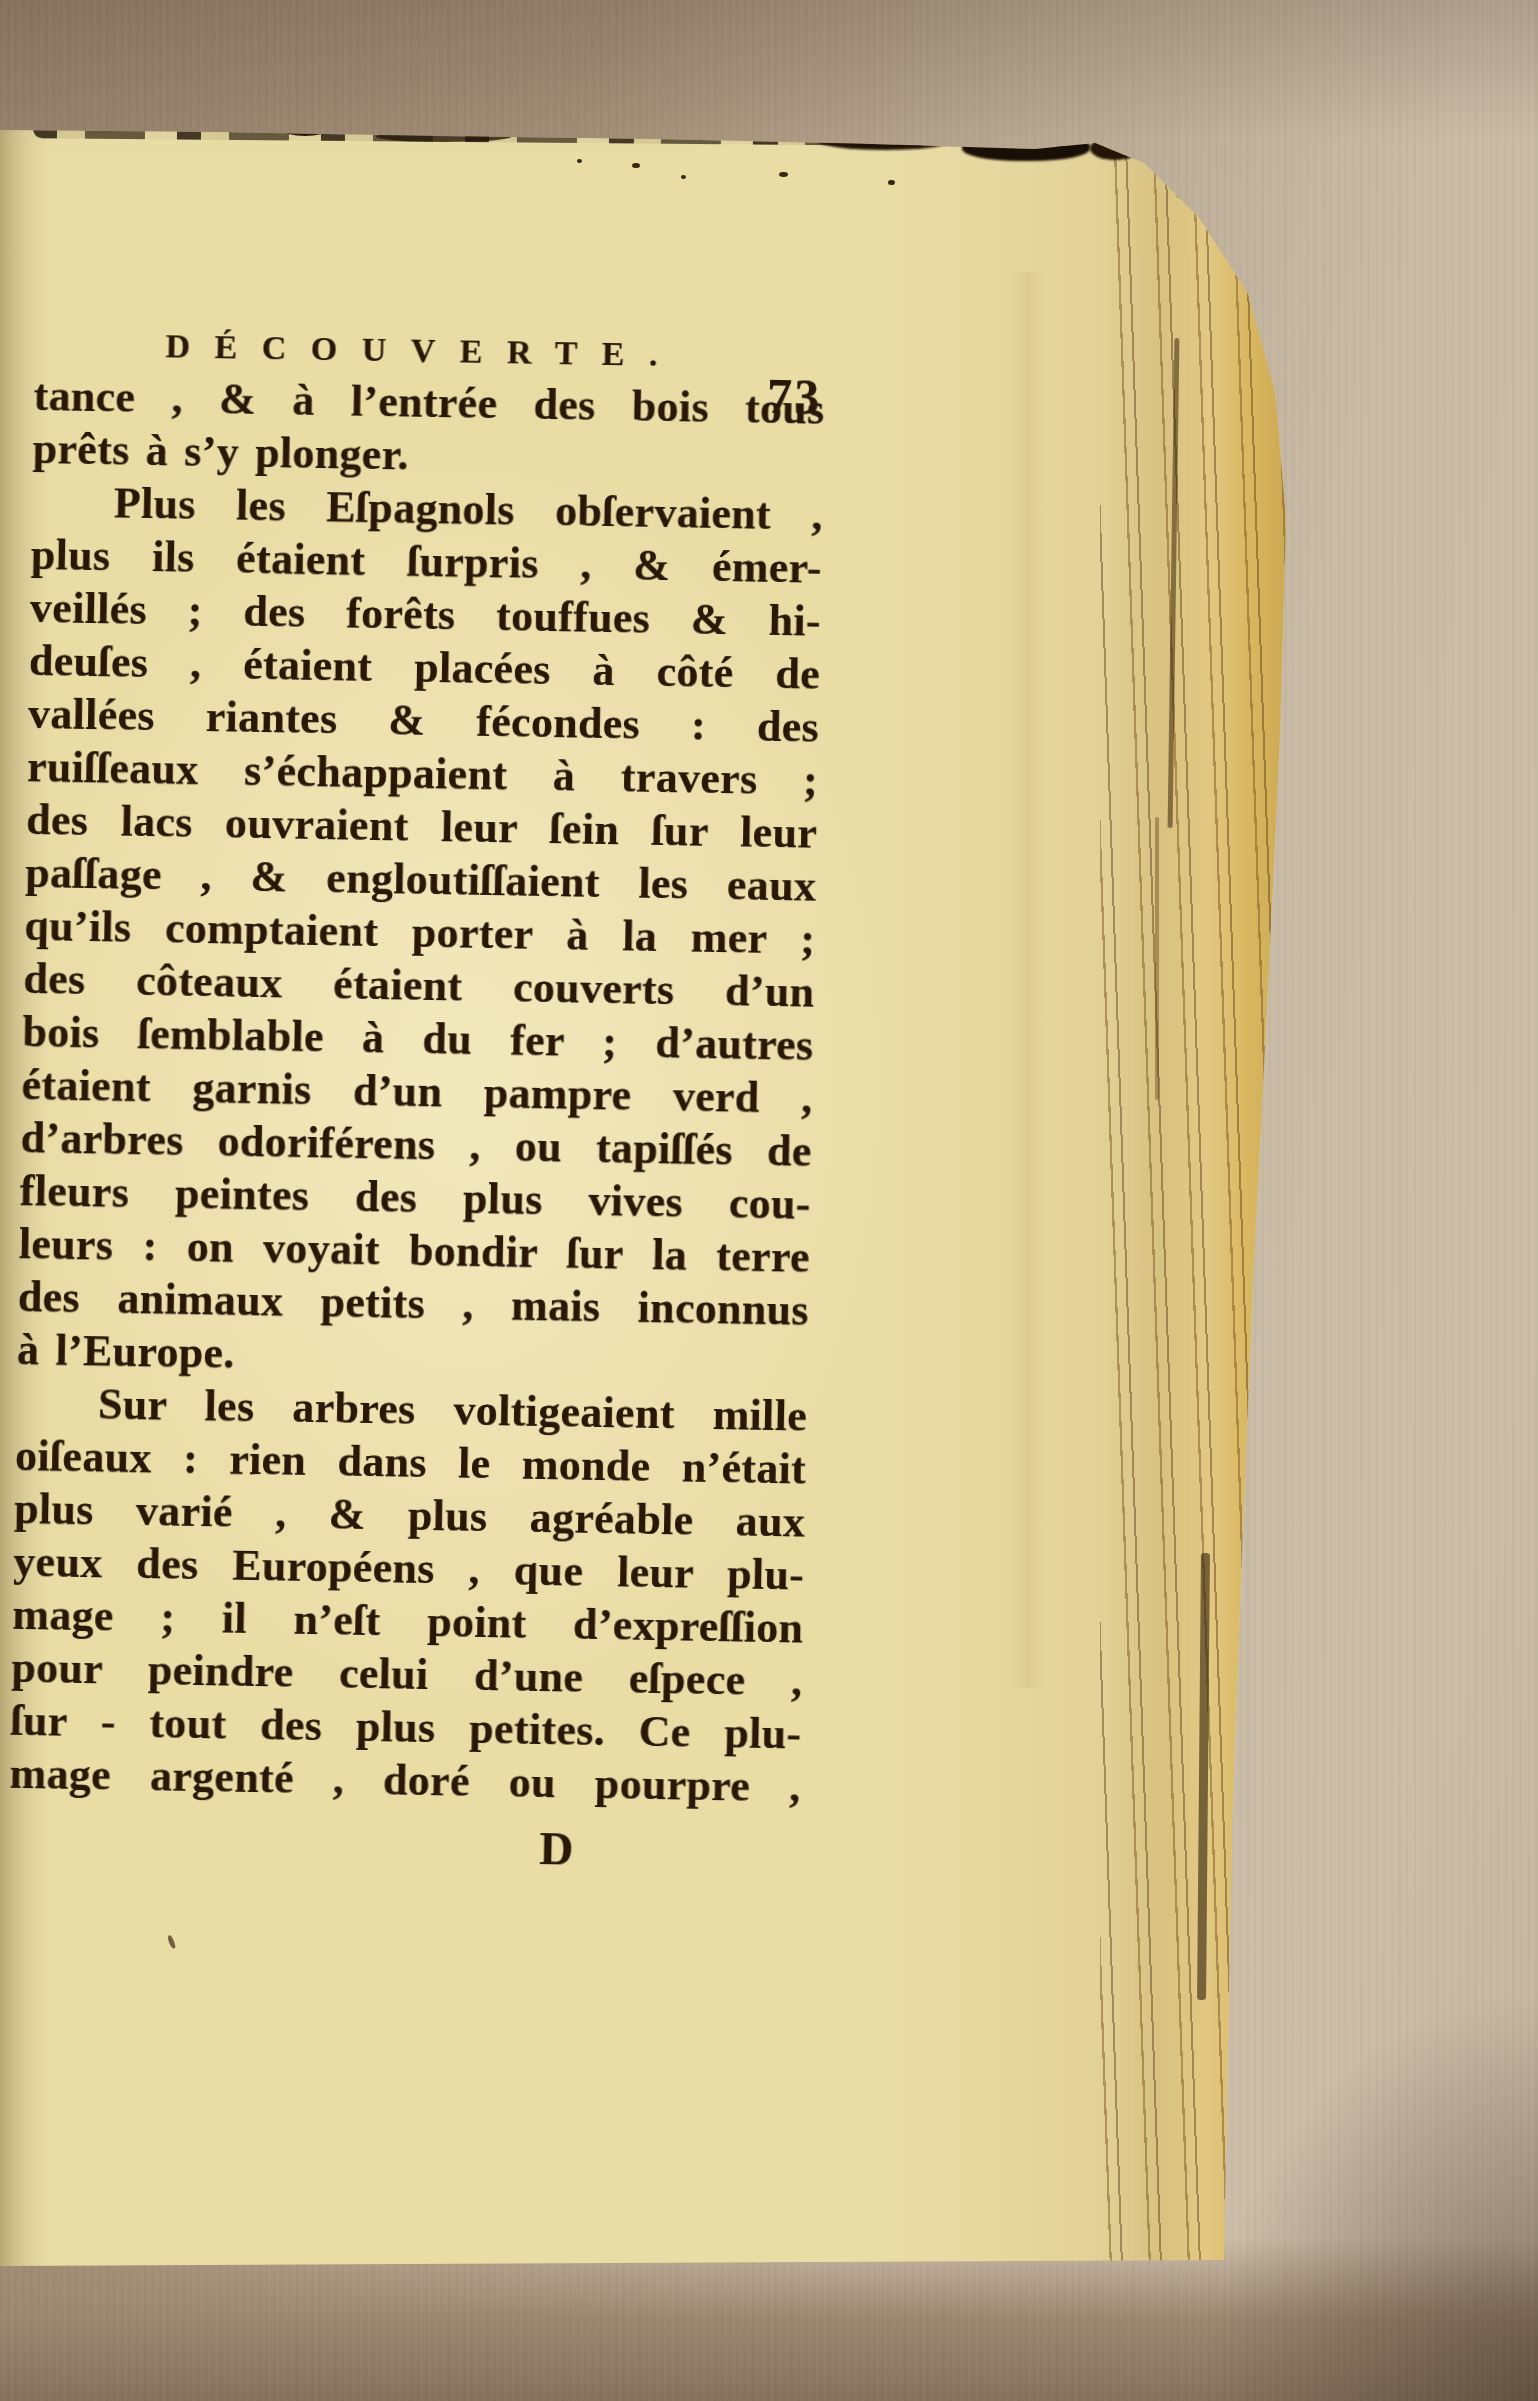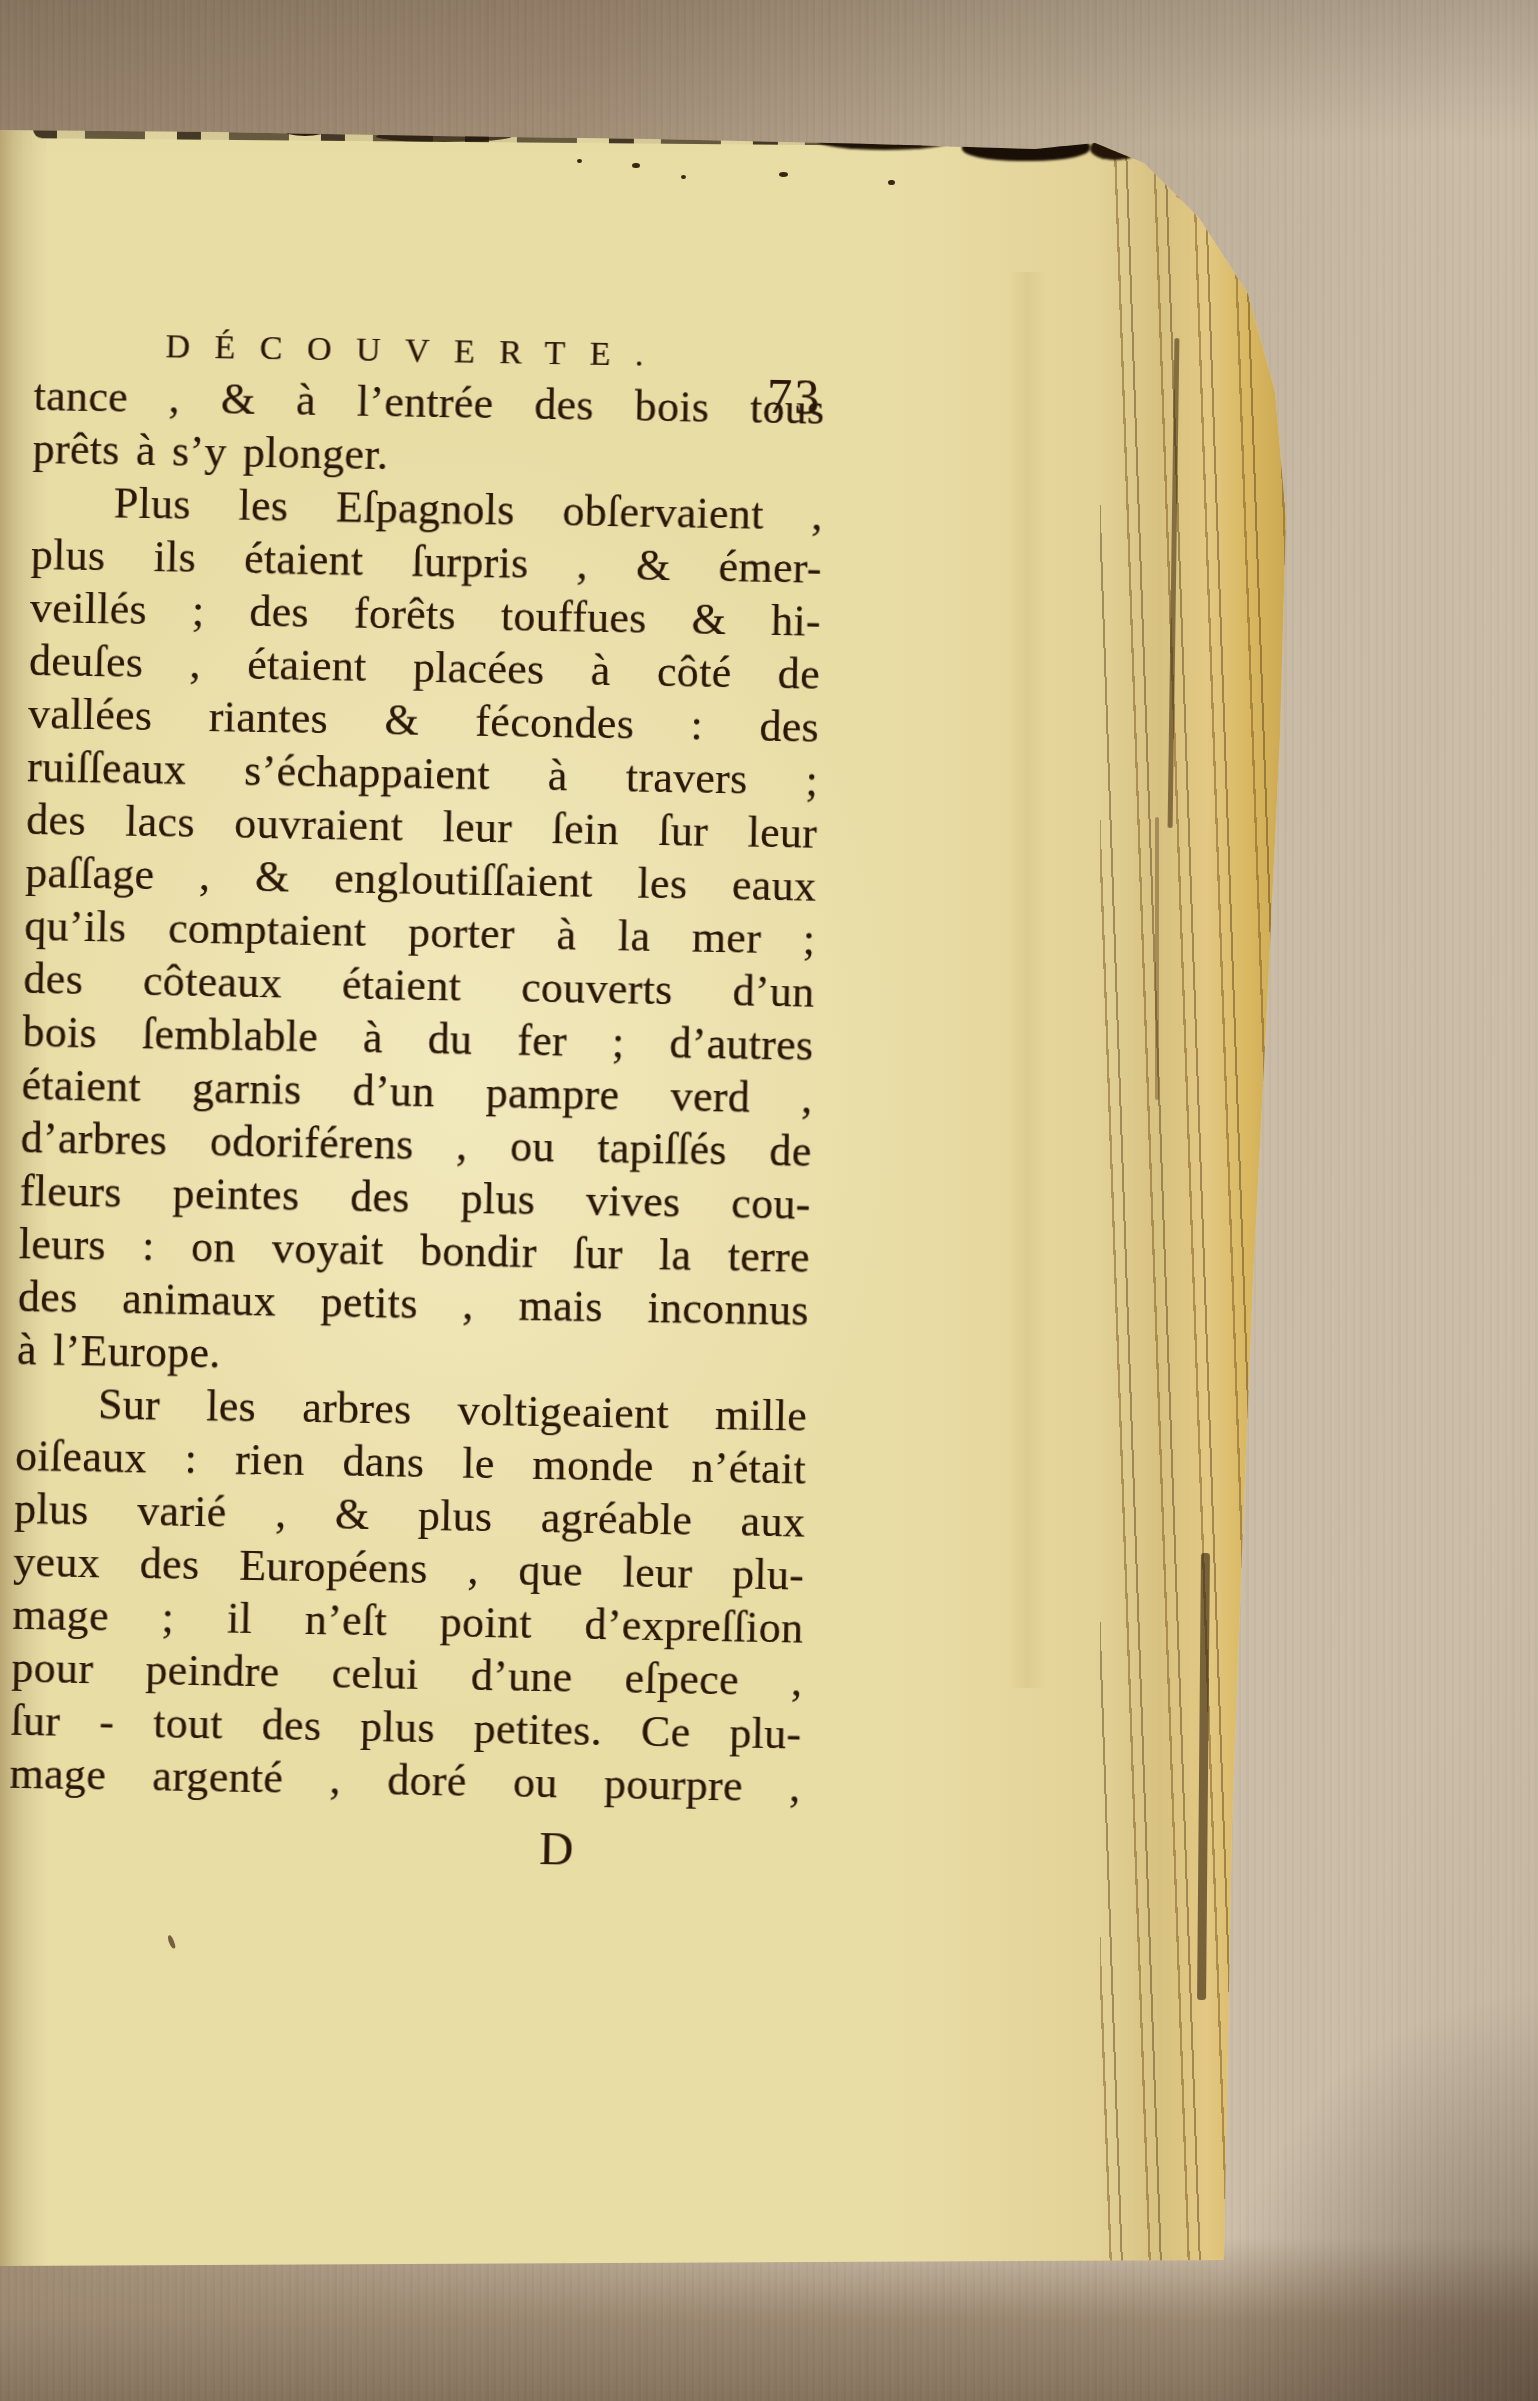--- a/index.html
+++ b/index.html
@@ -3,20 +3,21 @@
 <meta charset="utf-8">
 <style>
   html,body{margin:0;padding:0;width:1538px;height:2401px;overflow:hidden;
     font-family:"Liberation Serif","DejaVu Serif",serif;}
   .scene{position:relative;width:1538px;height:2401px;
     background:
       radial-gradient(490px 599px at 100% 100%, rgba(70,54,42,0.55), rgba(70,54,42,0) 68%),
       linear-gradient(0deg, #85735e 0px, #9c8871 82px, rgba(156,136,113,0) 163px),
       linear-gradient(180deg, rgba(90,74,58,0.25) 0px, rgba(90,74,58,0) 142px),
       linear-gradient(105deg, #95816b 0%, #a28d76 28%, #b7a790 48%, #c9bba6 68%, #cbbda8 86%, #c3b49f 100%);
+    font-weight: bold;
   }
   
   .backdrop-tex{position:absolute;inset:0;
     background:repeating-linear-gradient(90deg, rgba(0,0,0,0.025) 0 2.2px, rgba(255,255,255,0.015) 2.2px 4.9px, rgba(0,0,0,0) 4.9px 7.6px);
     pointer-events:none;}
   
   .page{position:absolute;inset:0;
     clip-path:polygon(0px 130px,218px 132px,436px 136px,654px 139px,872px 144px,1035px 149px,
       1095px 143px,1144px 163px,1199px 218px,1248px 294px,1275px 392px,1286px 518px,
       1280px 735px,1267px 1008px,1253px 1280px,1242px 1553px,1232px 1825px,1227px 2097px,

